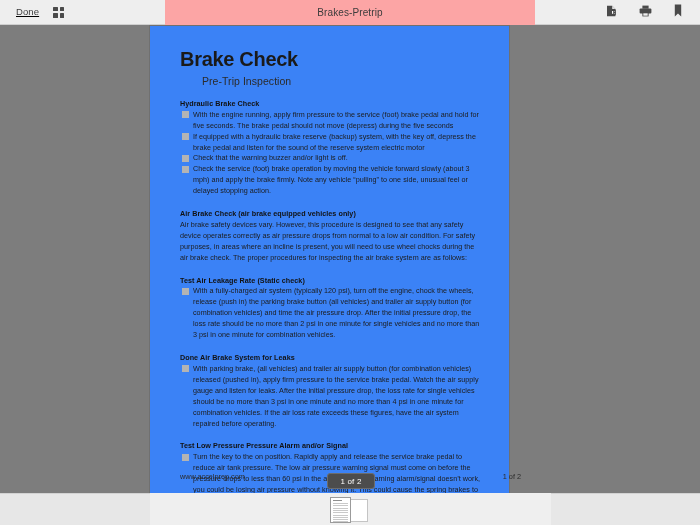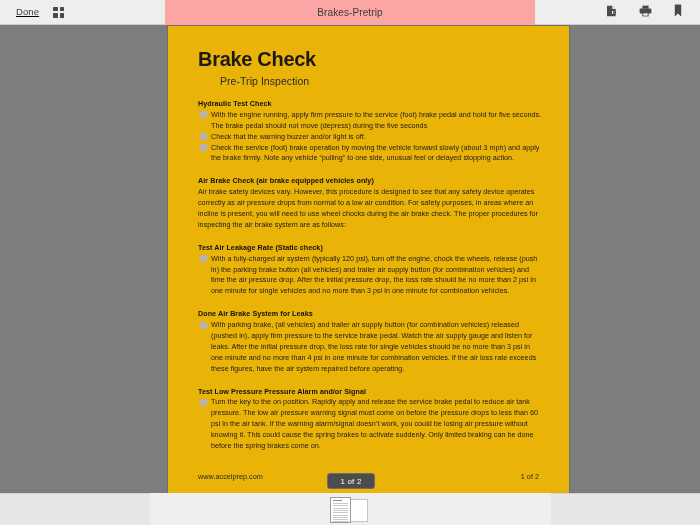--- a/index.html
+++ b/index.html
@@ -42,24 +42,23 @@
     width: 11px; height: 11px; cursor: pointer;
     display: grid; grid-template-columns: 1fr 1fr; grid-template-rows: 1fr 1fr;
     gap: 2px;
   }
   .grid-icon i { background: #4a4a4a; display: block; border-radius: .5px; }
   .ticon { cursor: pointer; display: block; }
 
   
   .page {
     position: absolute; top: 26px; left: 150px;
-    width: 401px; height: 467px;
-    background: #eab308;
+    width: 359px; height: 467px;
+    background: #3b82f6;
     box-shadow: 0 0 0 1px rgba(0,0,0,0.10);
-    margin-left: 18px;
   }
   .page-inner { padding: 22px 26px 0 30px; }
 
   .h1 {
     font-size: 20px; font-weight: bold; color: #1a1a1a;
     letter-spacing: -0.3px; line-height: 1.1;
   }
   .h2 {
     font-size: 10.5px; color: #2b2b2b; margin-top: 5px;
     letter-spacing: .05px;
@@ -194,24 +193,28 @@
   </div>
 
   <div class="page">
     <div class="page-inner">
 
       <div class="h1">Brake Check</div>
       <div class="h2">Pre-Trip Inspection</div>
 
 
       <div class="section">
-        <div class="section-title">Hydraulic Test Check</div>
+        <div class="section-title">Hydraulic Brake Check</div>
         <div class="item">
           <span class="cb"></span>
           <span class="item-text">With the engine running, apply firm pressure to the service (foot) brake pedal and hold for five seconds. The brake pedal should not move (depress) during the five seconds</span>
+        </div>
+        <div class="item">
+          <span class="cb"></span>
+          <span class="item-text">If equipped with a hydraulic brake reserve (backup) system, with the key off, depress the brake pedal and listen for the sound of the reserve system electric motor</span>
         </div>
         <div class="item">
           <span class="cb"></span>
           <span class="item-text">Check that the warning buzzer and/or light is off.</span>
         </div>
         <div class="item">
           <span class="cb"></span>
           <span class="item-text">Check the service (foot) brake operation by moving the vehicle forward slowly (about 3 mph) and apply the brake firmly. Note any vehicle “pulling” to one side, unusual feel or delayed stopping action.</span>
         </div>
       </div>

